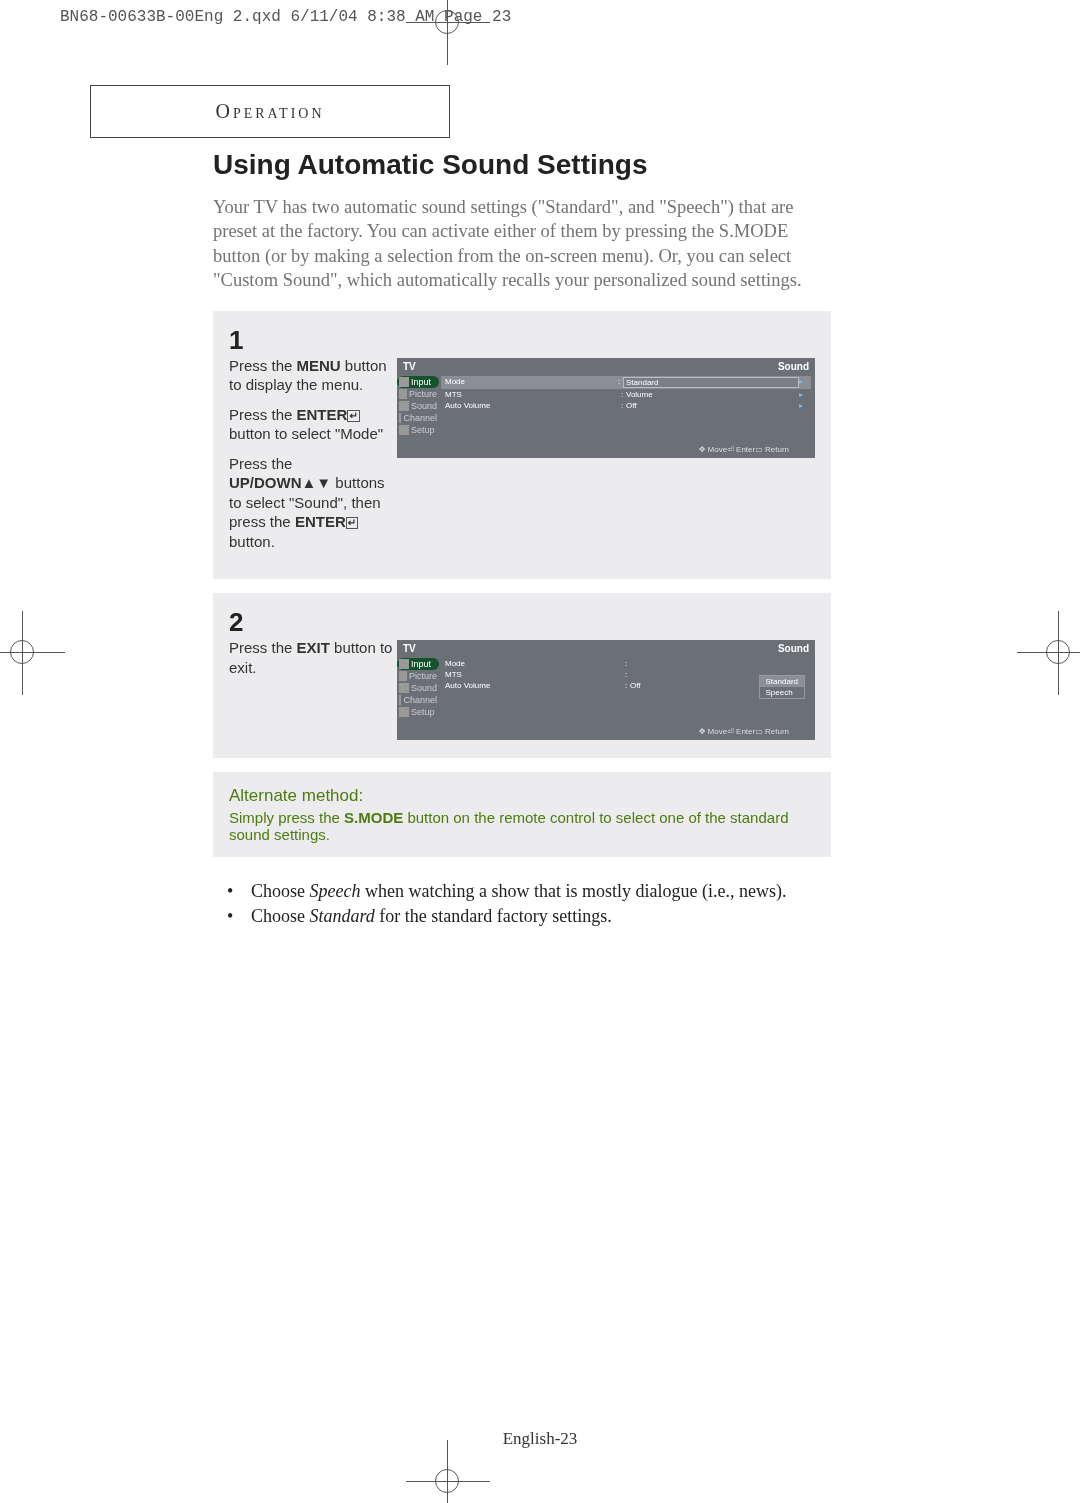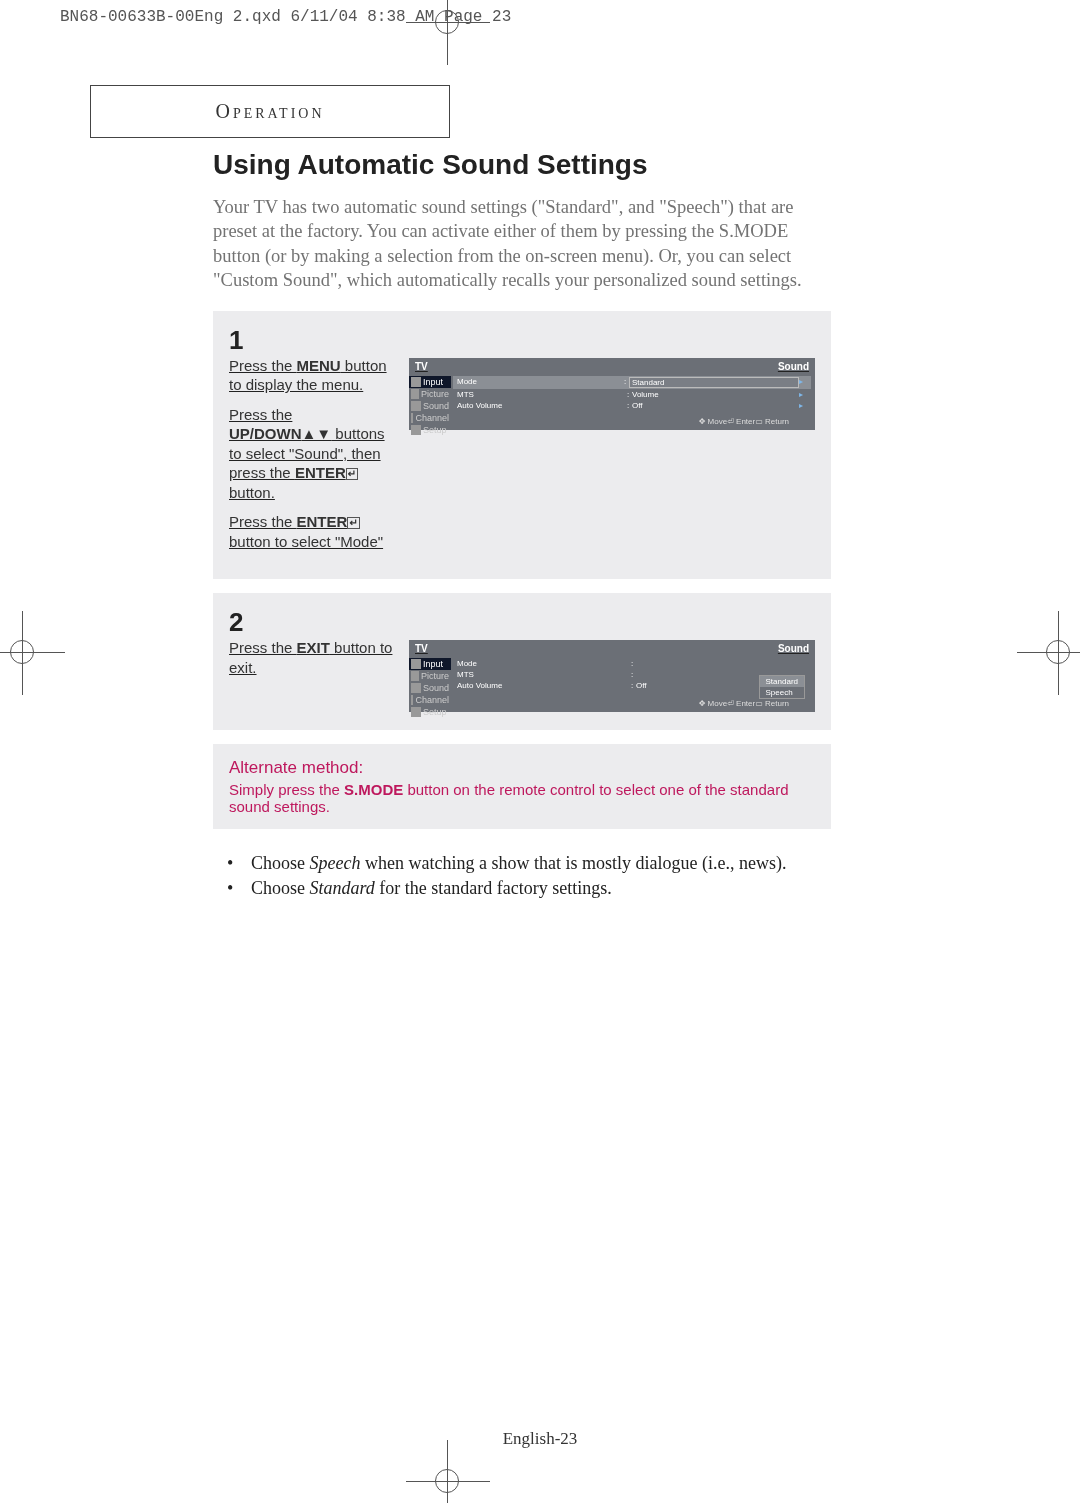--- a/index.html
+++ b/index.html
@@ -95,57 +95,55 @@
     position: relative;
   }
   .step-num {
     font-family: Arial, Helvetica, sans-serif;
     font-weight: bold;
     font-size: 26px;
     color: #222;
   }
   .step-cols {
     display: flex;
-    gap: 12px;
-    text-decoration: underline;
   }
   .step-text {
     flex: 0 0 168px;
     font-family: Arial, Helvetica, sans-serif;
     font-size: 15px;
     line-height: 1.3;
     color: #333;
   }
   .step-text p { margin-bottom: 10px; }
   .step-text b { font-weight: bold; }
 
   .osd {
     flex: 1;
     background: #6b6f76;
-    height: 72px;
+    height: 100px;
     position: relative;
     font-family: Arial, sans-serif;
     font-size: 9px;
     color: #ddd;
     margin-top: 2px;
   }
   .osd-head {
     display:flex; justify-content:space-between;
     padding: 3px 6px;
     font-weight: bold;
     color:#fff;
     font-size: 10px;
   }
   .osd-left {
     position:absolute;
     left:0; top:18px;
     width:42px;
   }
   .osd-left .li { display:flex; align-items:center; gap:2px; padding:1px 2px; color:#ccc;}
-  .osd-left .li.sel { background:#0f172a; color:#fff; }
+  .osd-left .li.sel { background:#14532d; color:#fff;border-radius:6px; }
   .osd-left .ic { width:10px;height:10px;background:#999;display:inline-block; }
   .osd-right {
     position:absolute;
     left:44px; top:18px; right:4px;
   }
   .osd-row { display:flex; padding:1px 4px; color:#fff; font-size:8px; }
   .osd-row.sel { background:#8b8f95; }
   .osd-row .k { flex:1; }
   .osd-row .c { width:8px; text-align:center; }
   .osd-row .v { flex:1; }
@@ -166,21 +164,21 @@
     color:#ddd;
     padding: 2px 26px;
   }
 
   .alt-box {
     background:#ececee;
     padding: 14px 16px;
     margin-bottom: 22px;
     font-family: Arial, Helvetica, sans-serif;
     font-size: 15px;
-    color:#be185d;
+    color:#4d7c0f;
   }
   .alt-box .hdr { font-size:17px; margin-bottom:3px; }
   .alt-box b { font-weight:bold; }
 
   .bullets { margin-left: 28px; }
   .bullets li { font-size: 18px; line-height: 1.35; margin-bottom: 1px; list-style:none; position:relative; padding-left: 10px;}
   .bullets li::before { content:"•"; position:absolute; left:-14px; }
   .bullets i { font-style: italic; }
 
   .footer-pg {
@@ -213,24 +211,24 @@
   <div class="intro">Your TV has two automatic sound settings ("Standard", and "Speech") that are preset at the factory. You can activate either of them by pressing the S.MODE button (or by making a selection from the on-screen menu). Or, you can select "Custom Sound", which automatically recalls your personalized sound settings.</div>
 
   <div class="step-box">
     <div class="step-num">1</div>
     <div class="step-cols">
       <div class="step-text">
         <p>
           <span>Press the </span><b>MENU</b><span> button to display the menu.</span>
         </p>
         <p>
-          <span>Press the </span><b><span>UP/DOWN</span><span class="arrows">▲▼</span></b><span> buttons to select "Sound", then press the </span><b><span>ENTER</span><span class="enter-icon">↵</span></b><span> button.</span>
+          <span>Press the </span><b><span>ENTER</span><span class="enter-icon">↵</span></b><span> button to select "Mode"</span>
         </p>
         <p>
-          <span>Press the </span><b><span>ENTER</span><span class="enter-icon">↵</span></b><span> button to select "Mode"</span>
+          <span>Press the </span><b><span>UP/DOWN</span><span class="arrows">▲▼</span></b><span> buttons to select "Sound", then press the </span><b><span>ENTER</span><span class="enter-icon">↵</span></b><span> button.</span>
         </p>
       </div>
       <div class="osd">
         <div class="osd-head">
           <span>TV</span>
           <span>Sound</span>
         </div>
         <div class="osd-left">
           <div class="li sel">
               <span class="ic"></span>

